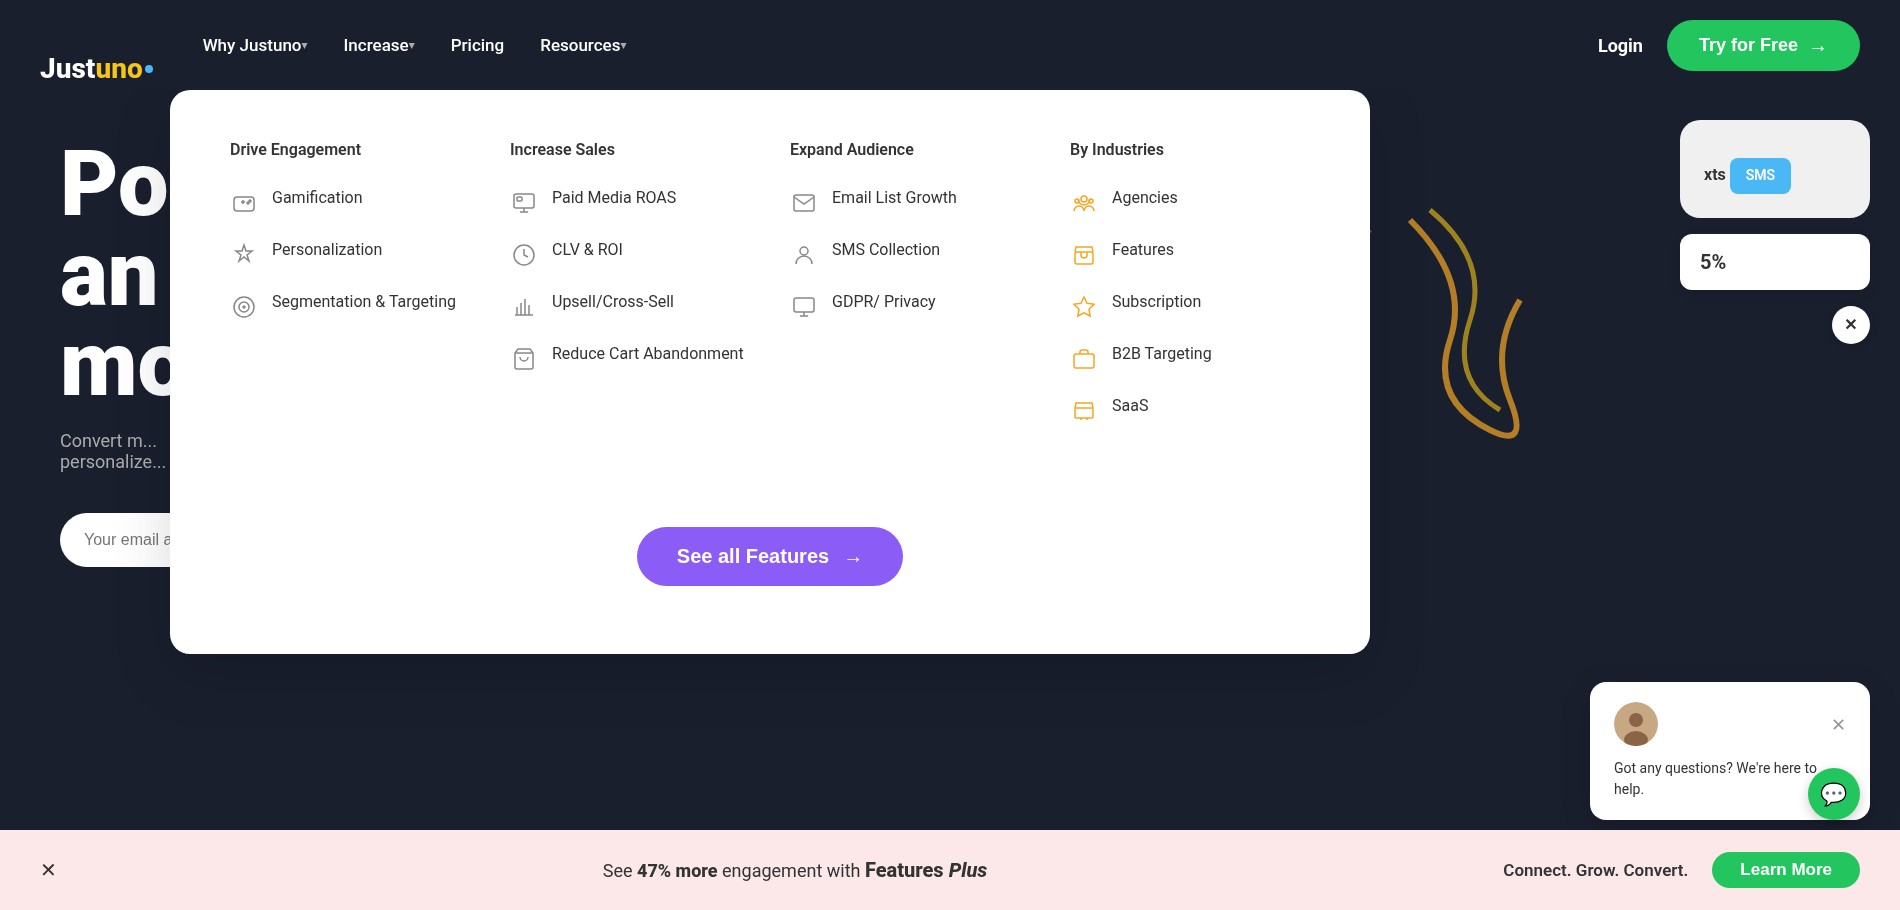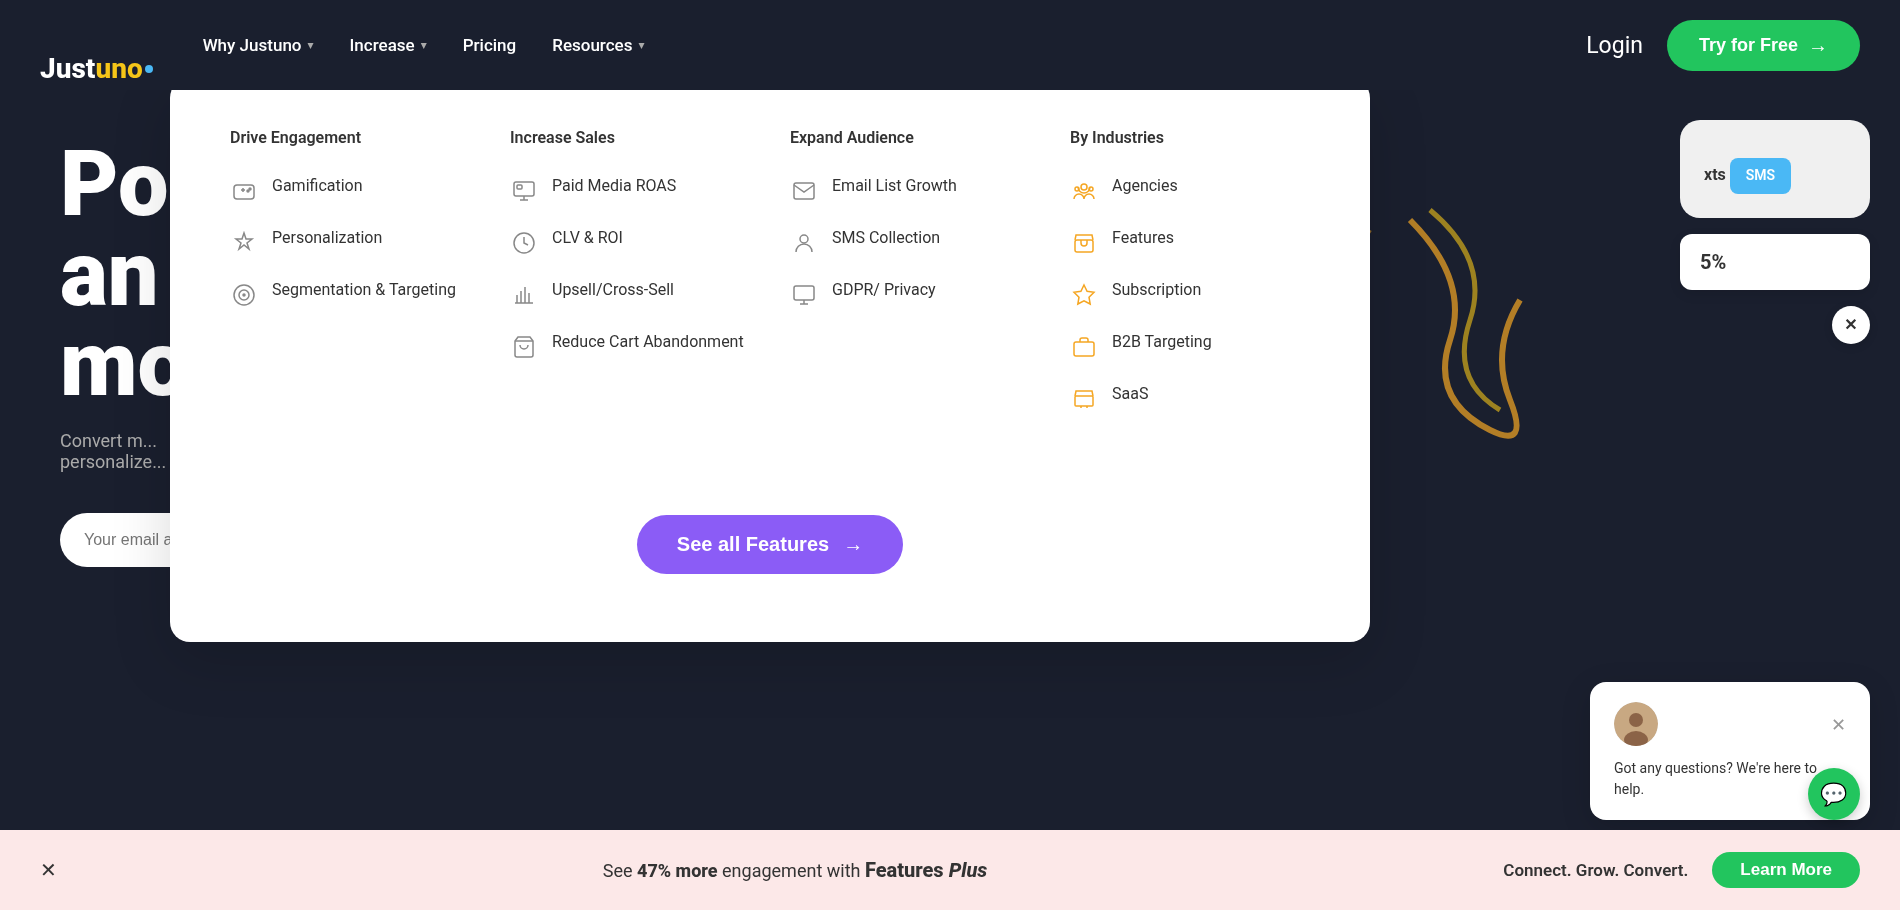--- a/index.html
+++ b/index.html
@@ -10,25 +10,25 @@
       display: flex; align-items: center; padding: 0 40px; height: 90px;
       background: #1a1f2e; position: relative; z-index: 100;
     }
     .logo { display: flex; align-items: center; margin-right: 50px; margin-top: 47px; }
     .logo-just { color: #fff; font-size: 28px; font-weight: 800; }
     .logo-uno { color: #f5c518; font-size: 28px; font-weight: 800; }
     .logo-dot { width: 8px; height: 8px; background: #4ab8f5; border-radius: 50%; display: inline-block; margin-left: 2px; vertical-align: middle; }
     .nav-items { display: flex; align-items: center; gap: 36px; flex: 1; }
     .nav-item {
       color: #fff; font-size: 17px; font-weight: 500; cursor: pointer;
-      display: flex; align-items: center; gap: 6px; text-decoration: none;
+      display: flex; align-items: center; text-decoration: none;
     }
     .nav-item .chevron { font-size: 12px; color: #aaa; }
     .nav-right { display: flex; align-items: center; gap: 24px; margin-left: auto; }
-    .login-btn { color: #fff; font-size: 23px; font-weight: 400; cursor: pointer; }
+    .login-btn { color: #fff; font-size: 18px; font-weight: 700; cursor: pointer; }
     .try-free-btn {
       background: #22c55e; color: #fff; border: none; border-radius: 50px;
       padding: 14px 32px; font-size: 18px; font-weight: 600; cursor: pointer;
       display: flex; align-items: center; gap: 10px;
     }
     .try-free-btn .arrow { font-size: 20px; }
 
     
     .hero-bg {
       position: absolute; top: 90px; left: 0; right: 0; bottom: 80px;
@@ -46,21 +46,21 @@
       padding: 18px 24px; font-size: 16px; color: #aaa; width: 280px; outline: none;
     }
     .hero-try-btn {
       background: #22c55e; color: #fff; border: none; border-radius: 0 50px 50px 0;
       padding: 18px 32px; font-size: 17px; font-weight: 600; cursor: pointer;
       display: flex; align-items: center; gap: 10px;
     }
 
     
     .dropdown-menu {
-      position: absolute; top: 78px; left: 170px; right: 100px;
+      position: absolute; top: 90px; left: 170px; right: 100px;
       background: #fff; border-radius: 20px; padding: 50px 60px 60px 60px;
       z-index: 50; box-shadow: 0 20px 60px rgba(0,0,0,0.15);
       max-width: 1200px;
     }
     .dropdown-grid {
       display: grid; grid-template-columns: 1fr 1fr 1fr 1fr; gap: 40px;
     }
     .dropdown-col h3 {
       font-size: 16px; font-weight: 600; color: #333; margin-bottom: 28px;
       text-transform: none;

